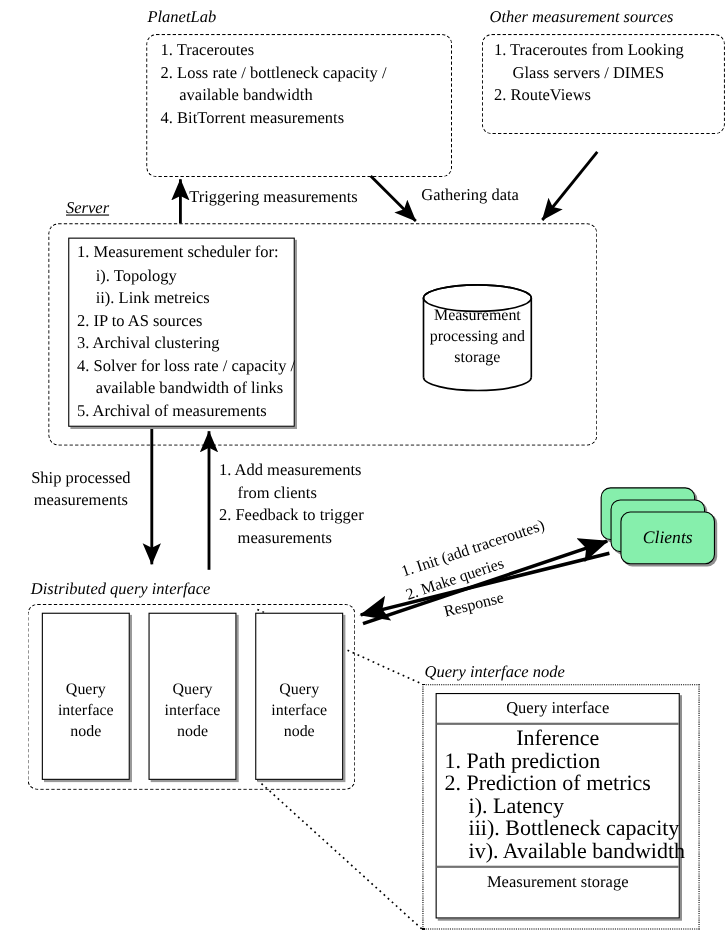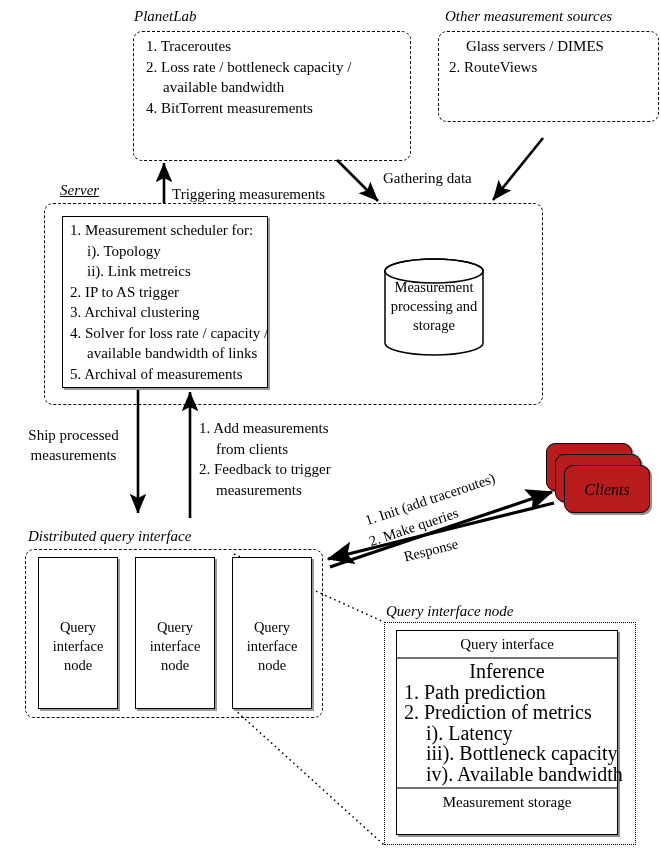--- a/index.html
+++ b/index.html
@@ -62,21 +62,21 @@
   .centered-text {
     font-size: 14.5px;
     line-height: 19px;
     text-align: center;
   }
 
   
   .client-card {
     border: 1.5px solid #000000;
     border-radius: 9px;
-    background: #b91c1c;
+    background: #86efac;
     box-shadow: 2px 2px 0 0 #8f8f8f;
   }
   .client-label {
     font-style: italic;
     font-size: 16px;
     text-align: center;
     line-height: 47px;
   }
 
   
@@ -183,29 +183,33 @@
       <span>BitTorrent measurements</span>
     </div>
   </div>
 
   <div class="abs caption" style="left:445px; top:8px;">Other measurement sources</div>
 
   <div class="abs dashed-box" style="left:438px; top:31px; width:221px; height:91px;"></div>
 
   <div class="abs listblock" style="left:449px; top:36px; width:208px;">
     <div class="li">
+      <span>1.</span>
+      <span>Traceroutes from Looking</span>
+    </div>
+    <div class="li">
       <span class="ind1">Glass servers / DIMES</span>
     </div>
     <div class="li">
       <span>2.</span>
       <span>RouteViews</span>
     </div>
   </div>
 
-  <div class="abs plainlabel" style="left:172px; top:185px;">Triggering measurements</div>
+  <div class="abs plainlabel" style="left:172px; top:171px;">Triggering measurements</div>
 
   <div class="abs plainlabel" style="left:383px; top:169px;">Gathering data</div>
 
   <div class="abs caption" style="left:60px; top:182px;text-decoration:underline;">Server</div>
 
   <div class="abs dashed-box" style="left:44px; top:203px; width:499px; height:202px;"></div>
 
   <div class="abs solid-box" style="left:62px; top:216px; width:206px; height:172px;"></div>
 
   <div class="abs listblock" style="left:70px; top:220px; width:198px;">
@@ -214,21 +218,21 @@
       <span>Measurement scheduler for:</span>
     </div>
     <div class="li">
       <span class="ind1">i). Topology</span>
     </div>
     <div class="li">
       <span class="ind1">ii). Link metreics</span>
     </div>
     <div class="li">
       <span>2.</span>
-      <span>IP to AS trigger</span>
+      <span>IP to AS sources</span>
     </div>
     <div class="li">
       <span>3.</span>
       <span>Archival clustering</span>
     </div>
     <div class="li">
       <span>4.</span>
       <span>Solver for loss rate / capacity /</span>
     </div>
     <div class="li">

